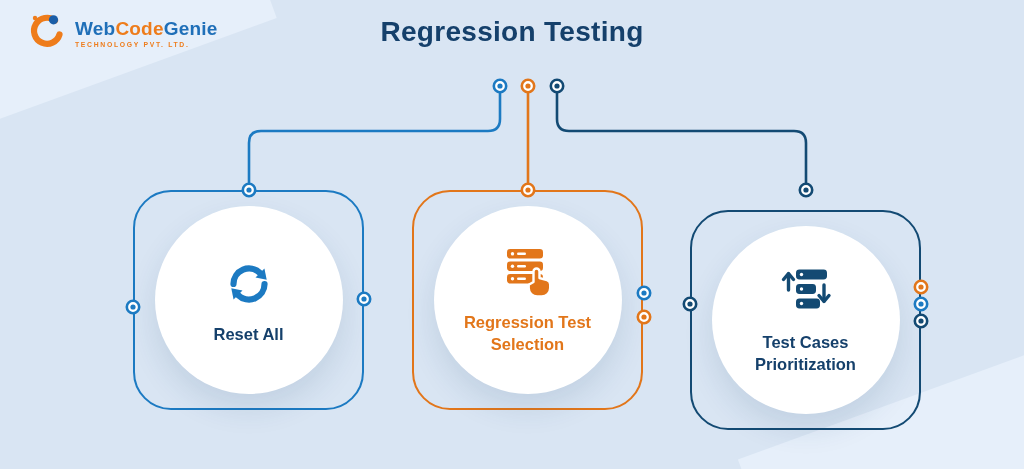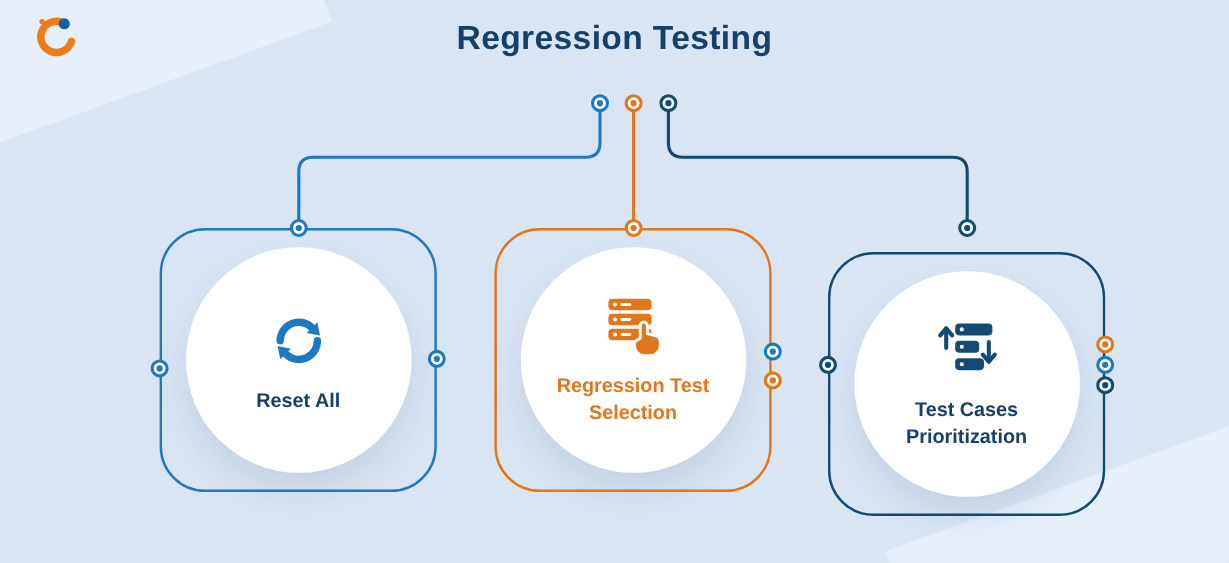--- a/index.html
+++ b/index.html
@@ -61,20 +61,24 @@
 
   <div class="corner tl"></div>
   <div class="corner br"></div>
 
   <div class="logo">
     <svg width="42" height="40" viewBox="0 0 42 40">
       <path d="M29 7.5 A 13 13 0 1 0 33.5 21.5" fill="none" stroke="#ee7c1b" stroke-width="6.2" stroke-linecap="round"></path>
       <circle cx="27.5" cy="6.8" r="4.6" fill="#1a5ea8"></circle>
       <circle cx="9" cy="5" r="2.2" fill="#ee7c1b"></circle>
     </svg>
+    <div class="logo-text">
+      <div class="brand"><span class="c-blue">Web</span><span class="c-orange">Code</span><span class="c-blue">Genie</span></div>
+      <div class="tagline">TECHNOLOGY PVT. LTD.</div>
+    </div>
   </div>
 
   <h1 class="title">Regression Testing</h1>
 
   <div class="node node-1">
     <div class="node-circle">
       <svg width="58" height="58" viewBox="0 0 56 56">
         <g fill="none" stroke="#1c7ac2" stroke-width="6" stroke-linecap="round">
           <path d="M13 28 A 15 15 0 0 1 38.6 17.4"></path>
           <path d="M43 28 A 15 15 0 0 1 17.4 38.6"></path>

